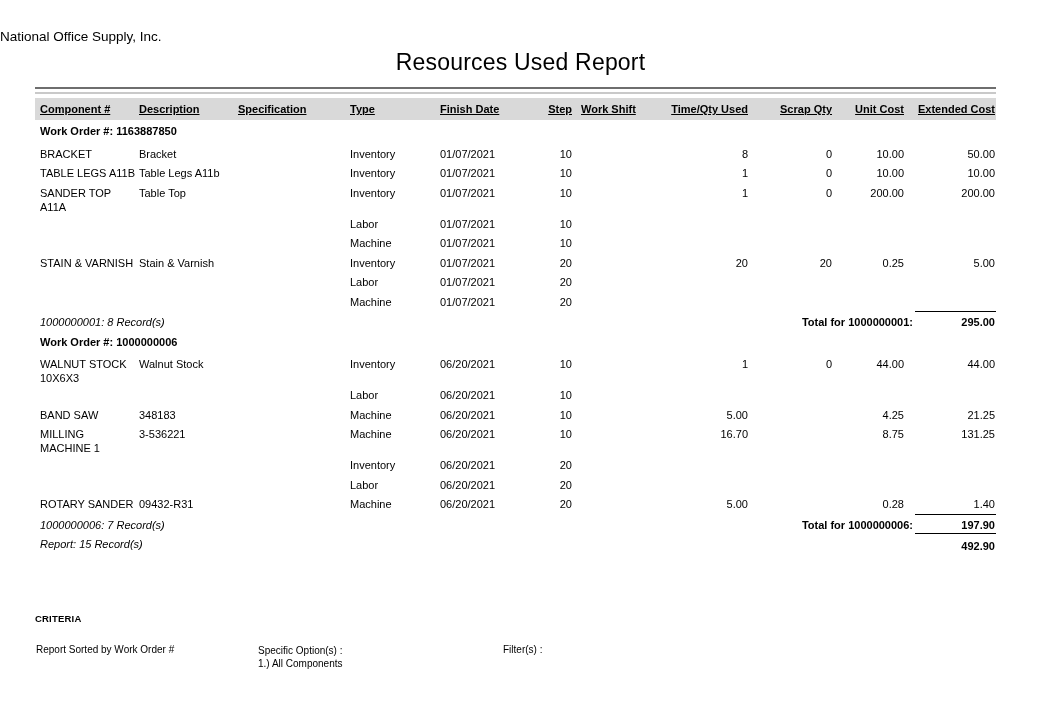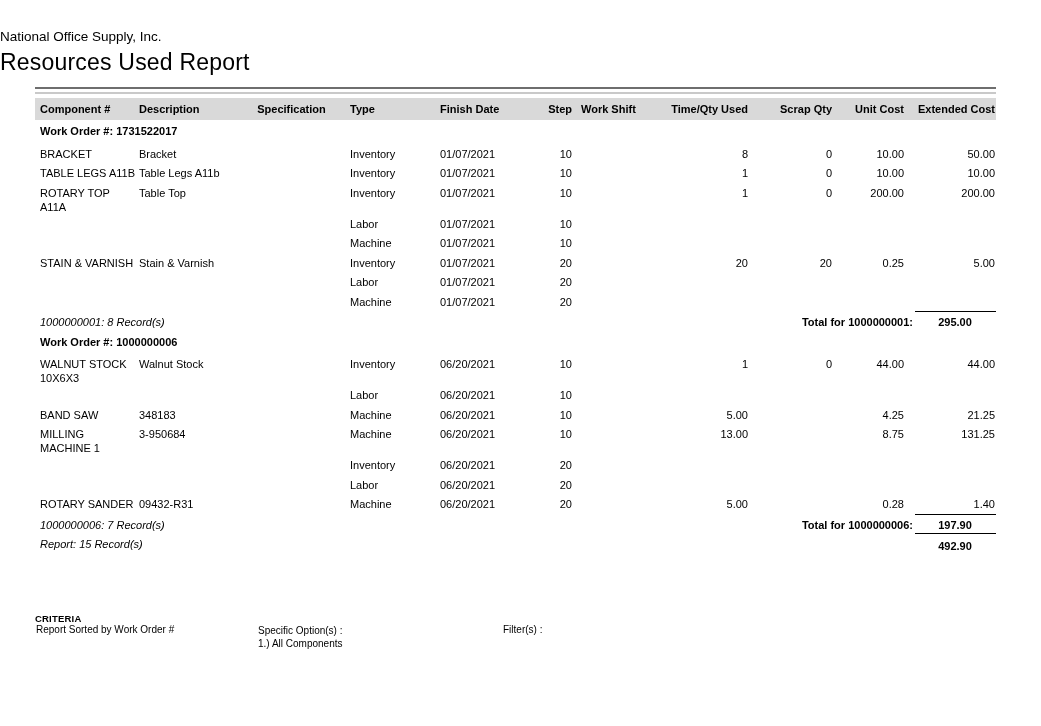--- a/index.html
+++ b/index.html
@@ -2,51 +2,51 @@
 <html><head>
 <meta charset="utf-8">
 <style>
   html,body{margin:0;padding:0;}
   body{
     width:1041px;height:726px;background:#ffffff;color:#000;
     font-family:"Liberation Sans", sans-serif;font-size:11px;
     overflow:hidden;
   }
   .company{ text-align:left; padding-top:29px; font-size:13.5px; }
-  .title{ font-size:23px; margin-top:5px; letter-spacing:0.2px; }
+  .title{ text-align:center; font-size:23px; margin-top:5px; letter-spacing:0.2px; }
   .report-body{ margin-left:35px; width:961px; }
   .double-rule{ margin-top:11px; border-top:2px solid #6e6e6e; height:3px; border-bottom:2px solid #c9c9c9; }
   .grid{
     display:grid;
     grid-template-columns:102px 99px 109px 90px 105px 36px 69px 104px 84px 72px 91px;
   }
   .header-row{ background:#d9d9d9; margin-top:4px; height:22px; }
-  .header-row .cell{ line-height:22px; font-weight:bold; white-space:nowrap; }
+  .header-row .cell{ line-height:22px; font-weight:bold; text-decoration:underline; white-space:nowrap; }
   .row{ min-height:19.5px; }
   .row .cell{ padding-top:3px; line-height:14px; }
   .cell{ overflow:visible; }
   .c-component{ padding-left:5px; white-space:pre-line; }
   .c-description{ padding-left:2px; }
-  .c-specification{ padding-left:2px;text-align:center; }
+  .c-specification{ padding-left:2px; }
   .c-type{ padding-left:5px; }
   .c-finish_date{ padding-left:5px; }
   .c-step{ text-align:right; padding-right:4px; }
   .c-work_shift{ padding-left:5px; }
   .c-time_qty_used,.c-scrap_qty,.c-unit_cost,.c-extended_cost{ text-align:right; padding-right:1px; }
   .work-order-row{ font-weight:bold; padding-left:5px; min-height:19.5px; line-height:14px; padding-top:4px; }
   .group-footer{ min-height:19.5px; }
   .gf-records{ grid-column:1/6; padding-left:5px; font-style:italic; padding-top:4px; line-height:14px; }
   .gf-label{ grid-column:6/11; text-align:right; font-weight:bold; padding-top:4px; line-height:14px; margin-right:-8px; }
-  .gf-value{ grid-column:11/12; text-align:center; font-weight:bold; border-top:1px solid #000; margin-left:10px;
+  .gf-value{ grid-column:11/12; text-align:right; font-weight:bold; border-top:1px solid #000; margin-left:10px;
              padding-top:3px; padding-right:1px; line-height:14px; }
   .report-total{ }
   .report-total .gf-value{ padding-top:5px; }
   .criteria{ margin-top:60px; font-size:10px; }
   .criteria-heading{ font-weight:bold; font-size:9.5px; letter-spacing:0.2px; }
-  .criteria-row{ position:relative; height:34px; }
+  .criteria-row{ position:relative; margin-top:20px; height:34px; }
   .crit-sort{ position:absolute; left:1px; top:0; }
   .crit-options{ position:absolute; left:223px; top:0; line-height:13px; }
   .crit-filters{ position:absolute; left:468px; top:0; }
 </style>
 </head>
 <body>
 
 <div>
   <div class="company">National Office Supply, Inc.</div>
   <div class="title">Resources Used Report</div>
@@ -62,21 +62,21 @@
       <div class="cell c-finish_date">Finish Date</div>
       <div class="cell c-step">Step</div>
       <div class="cell c-work_shift">Work Shift</div>
       <div class="cell c-time_qty_used">Time/Qty Used</div>
       <div class="cell c-scrap_qty">Scrap Qty</div>
       <div class="cell c-unit_cost">Unit Cost</div>
       <div class="cell c-extended_cost">Extended Cost</div>
     </div>
 
     <div>
-        <div class="work-order-row">Work Order #: 1731522017</div>
+        <div class="work-order-row">Work Order #: 1163887850</div>
         <div class="grid row">
           <div class="cell c-component">BRACKET</div>
           <div class="cell c-description">Bracket</div>
           <div class="cell c-specification"></div>
           <div class="cell c-type">Inventory</div>
           <div class="cell c-finish_date">01/07/2021</div>
           <div class="cell c-step">10</div>
           <div class="cell c-work_shift"></div>
           <div class="cell c-time_qty_used">8</div>
           <div class="cell c-scrap_qty">0</div>
@@ -90,21 +90,21 @@
           <div class="cell c-type">Inventory</div>
           <div class="cell c-finish_date">01/07/2021</div>
           <div class="cell c-step">10</div>
           <div class="cell c-work_shift"></div>
           <div class="cell c-time_qty_used">1</div>
           <div class="cell c-scrap_qty">0</div>
           <div class="cell c-unit_cost">10.00</div>
           <div class="cell c-extended_cost">10.00</div>
         </div>
         <div class="grid row">
-          <div class="cell c-component">ROTARY TOP A11A</div>
+          <div class="cell c-component">SANDER TOP A11A</div>
           <div class="cell c-description">Table Top</div>
           <div class="cell c-specification"></div>
           <div class="cell c-type">Inventory</div>
           <div class="cell c-finish_date">01/07/2021</div>
           <div class="cell c-step">10</div>
           <div class="cell c-work_shift"></div>
           <div class="cell c-time_qty_used">1</div>
           <div class="cell c-scrap_qty">0</div>
           <div class="cell c-unit_cost">200.00</div>
           <div class="cell c-extended_cost">200.00</div>
@@ -216,27 +216,27 @@
           <div class="cell c-step">10</div>
           <div class="cell c-work_shift"></div>
           <div class="cell c-time_qty_used">5.00</div>
           <div class="cell c-scrap_qty"></div>
           <div class="cell c-unit_cost">4.25</div>
           <div class="cell c-extended_cost">21.25</div>
         </div>
         <div class="grid row">
           <div class="cell c-component">MILLING
 MACHINE 1</div>
-          <div class="cell c-description">3-950684</div>
-          <div class="cell c-specification"></div>
-          <div class="cell c-type">Machine</div>
-          <div class="cell c-finish_date">06/20/2021</div>
-          <div class="cell c-step">10</div>
-          <div class="cell c-work_shift"></div>
-          <div class="cell c-time_qty_used">13.00</div>
+          <div class="cell c-description">3-536221</div>
+          <div class="cell c-specification"></div>
+          <div class="cell c-type">Machine</div>
+          <div class="cell c-finish_date">06/20/2021</div>
+          <div class="cell c-step">10</div>
+          <div class="cell c-work_shift"></div>
+          <div class="cell c-time_qty_used">16.70</div>
           <div class="cell c-scrap_qty"></div>
           <div class="cell c-unit_cost">8.75</div>
           <div class="cell c-extended_cost">131.25</div>
         </div>
         <div class="grid row">
           <div class="cell c-component"></div>
           <div class="cell c-description"></div>
           <div class="cell c-specification"></div>
           <div class="cell c-type">Inventory</div>
           <div class="cell c-finish_date">06/20/2021</div>

